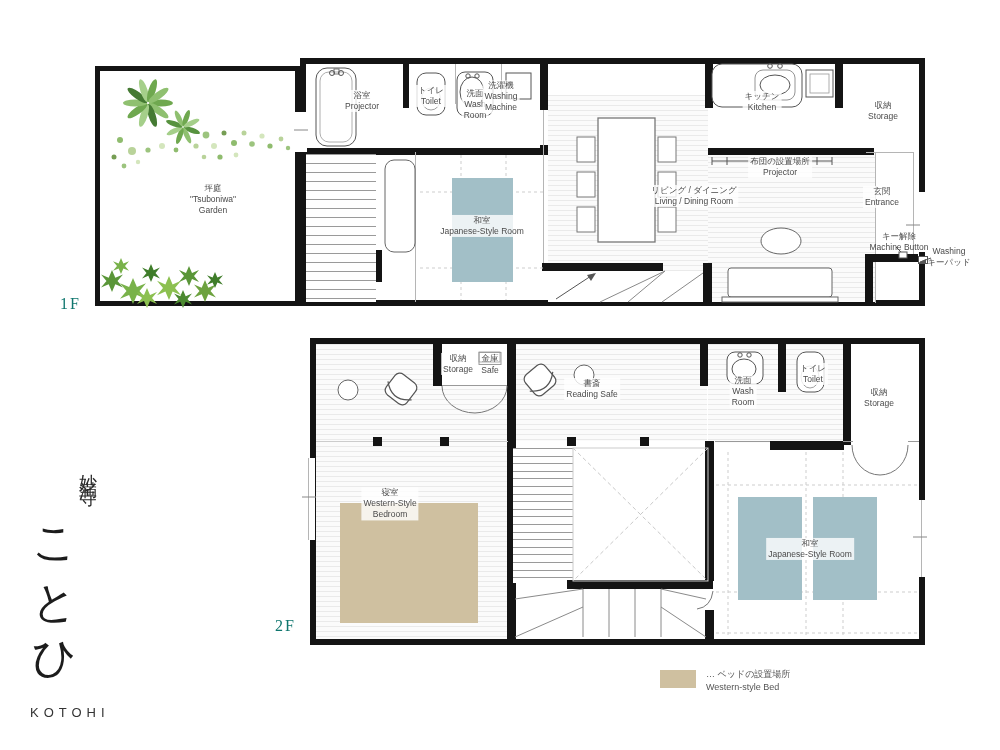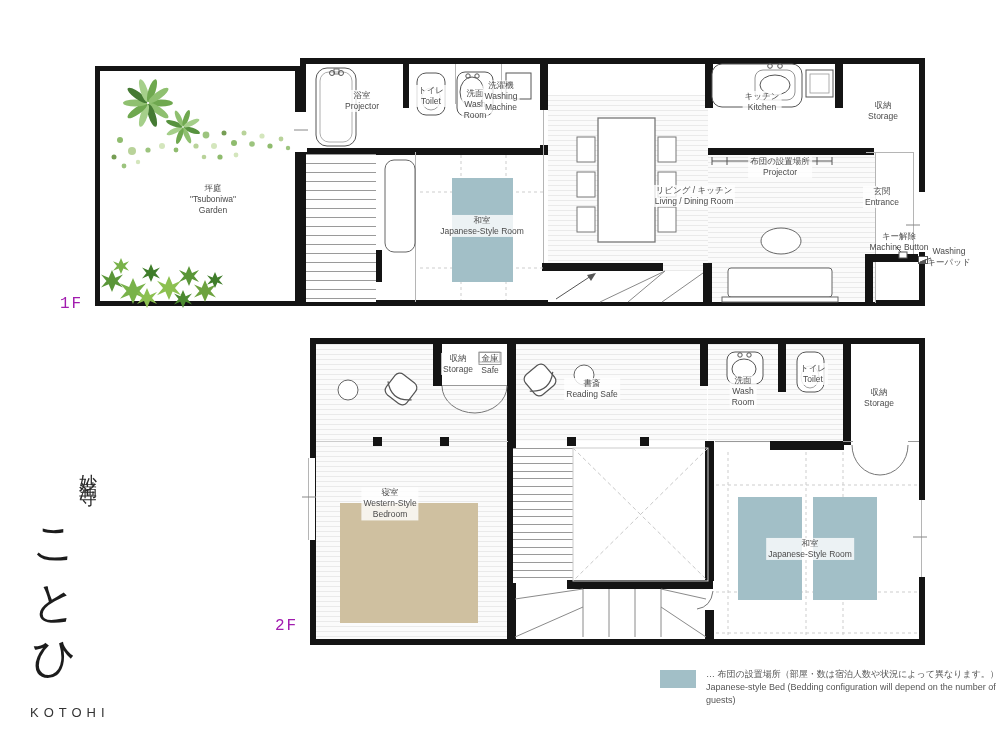--- a/index.html
+++ b/index.html
@@ -13,22 +13,22 @@
   .treads-h{position:absolute;background:#fff repeating-linear-gradient(to bottom,#9a9a9a 0,#9a9a9a 1px,rgba(0,0,0,0) 1px,rgba(0,0,0,0) 9px);}
   .treads-h2{position:absolute;background:#fff repeating-linear-gradient(to bottom,#9a9a9a 0,#9a9a9a 1px,rgba(0,0,0,0) 1px,rgba(0,0,0,0) 7.6px);}
   .treads-v{position:absolute;background:#fff repeating-linear-gradient(to right,#9a9a9a 0,#9a9a9a 1px,rgba(0,0,0,0) 1px,rgba(0,0,0,0) 19px);}
   .gap{position:absolute;background:#fff;}
   .soft{position:absolute;}
   .lbl{position:absolute;transform:translate(-50%,-50%);text-align:center;
        font-size:8.5px;line-height:1.3;color:#4a4a4a;white-space:nowrap;
        background:rgba(255,255,255,.8);padding:0 2px;}
   .lbl span{display:block;}
   .nobg{background:none;}
-  .floorlbl{position:absolute;font-family:Liberation Mono, monospace;
-       font-size:16px;color:#a21caf;letter-spacing:2px;background:none;}
+  .floorlbl{position:absolute;font-family:Liberation Serif, serif;
+       font-size:16px;color:#0f766e;letter-spacing:2px;background:none;}
   .temple{position:absolute;writing-mode:vertical-rl;font-family:"DejaVu Serif","Liberation Serif",serif;
        font-size:18px;letter-spacing:7px;color:#2a2a2a;}
   .bname{position:absolute;writing-mode:vertical-rl;font-family:"DejaVu Serif","Liberation Serif",serif;
        font-size:44px;letter-spacing:5px;color:#1c1c1c;}
   .roman{position:absolute;font-family:Liberation Sans, sans-serif;
        font-size:13px;letter-spacing:5px;color:#333;margin-top:10px;}
   .legend{position:absolute;left:660px;top:668px;width:340px;font-size:9px;color:#555;}
   .legrow{position:relative;display:flex;gap:10px;margin-bottom:12px;align-items:flex-start;}
   .swatch{width:36px;height:18px;flex:0 0 auto;margin-top:2px;}
   .legtxt{line-height:1.45;}
@@ -364,21 +364,21 @@
     </div>
   <div class="lbl nobg" style="left:883px;top:111px">
     <span>収納</span>
       <span>Storage</span>
     </div>
   <div class="lbl" style="left:780px;top:167px">
     <span>布団の設置場所</span>
       <span>Projector</span>
     </div>
   <div class="lbl" style="left:694px;top:196px">
-    <span>リビング / キッチン</span>
+    <span>リビング / ダイニング</span>
       <span>Living / Dining Room</span>
     </div>
   <div class="lbl" style="left:482px;top:226px">
     <span>和室</span>
       <span>Japanese-Style Room</span>
     </div>
   <div class="lbl" style="left:882px;top:197px">
     <span>玄関</span>
       <span>Entrance</span>
     </div>
@@ -427,22 +427,22 @@
       <span>Japanese-Style Room</span>
     </div>
   <div class="floorlbl" style="left:275px;top:617px">2F</div>
 
   <div class="temple" style="left:76px;top:460px">妙満寺</div>
   <div class="bname" style="left:26px;top:500px">ことひ</div>
   <div class="roman" style="left:30px;top:695px">KOTOHI</div>
 
   <div class="legend">
     <div class="legrow">
-      <div class="swatch" style="background: rgb(162, 191, 199);"></div>
+      <div class="swatch" style="background: rgb(207, 192, 160);"></div>
       <div class="legtxt">
         <span>…</span>
-        <span>布団の設置場所（部屋・数は宿泊人数や状況によって異なります。）</span><br>
-        <span>Japanese-style Bed  (Bedding configuration will depend on the number of guests)</span>
+        <span>ベッドの設置場所</span><br>
+        <span>Western-style Bed</span>
       </div>
     </div>
   </div>
 
 </div>
 
 </body></html>

